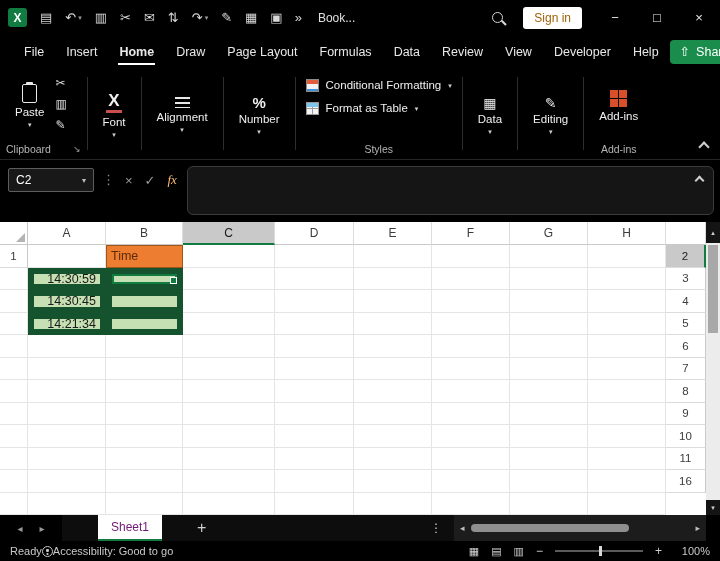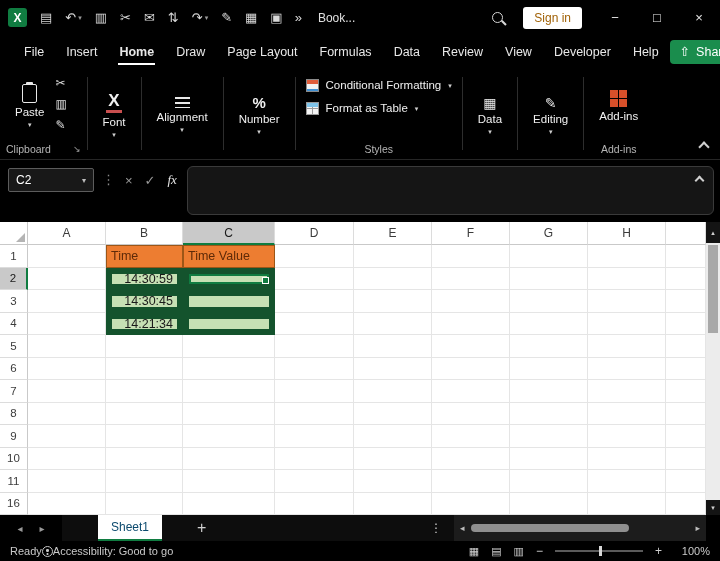--- a/index.html
+++ b/index.html
@@ -57,21 +57,21 @@
   .i-addins { width:17px; height:17px; display:grid; grid-template-columns:8px 8px; grid-template-rows:8px 8px; gap:1px; }
   .i-addins span { background:#d8502a; }
   .rb-collapse { position:absolute; right:12px; bottom:8px; width:8px; height:8px; border-top:2px solid #cfcfcf; border-left:2px solid #cfcfcf; transform:rotate(45deg); }
 
   
   .formulabar { flex:0 0 62px; background:#000; display:flex; align-items:flex-start; padding:8px 6px 0 8px; gap:8px; }
   .namebox { width:86px; height:24px; background:#181818; border:1px solid #5c5c5c; border-radius:2px; color:#fff; font-size:12px; display:flex; align-items:center; justify-content:space-between; padding:0 7px; }
   .nb-chev { font-size:8px; color:#bdbdbd; }
   .fb-dots { color:#8a8a8a; font-size:13px; line-height:24px; }
   .fb-icons { display:flex; align-items:center; gap:12px; height:24px; color:#9a9a9a; font-size:13px; padding:0 2px; }
-  .fx { font-style:italic; font-family:"Liberation Serif", serif; color:#e5e5e5; font-size:13px; }
+  .fx { font-style:italic; font-family:"Liberation Serif", serif; color:#fdba74; font-size:13px; }
   .formula-input { flex:1; height:49px; background:#151515; border:1px solid #3a3a3a; border-radius:6px; position:relative; margin-top:-2px; }
   .fb-collapse { position:absolute; top:10px; right:10px; width:7px; height:7px; border-top:2px solid #cfcfcf; border-left:2px solid #cfcfcf; transform:rotate(45deg); }
 
   
   .gridarea { flex:0 0 293px; position:relative; background:#fff; }
   .grid { display:grid; width:706px; grid-template-columns:28px 78px 77px 92px 79px 78px 78px 78px 78px 40px; grid-template-rows:23px repeat(12, 22.5px); }
   .corner { background:#fff; border-right:1px solid #c9c9c9; border-bottom:1px solid #c9c9c9; position:relative; }
   .corner::after { content:""; position:absolute; right:2px; bottom:2px; border-left:9px solid transparent; border-bottom:9px solid #b4b4b4; }
   .col-h { background:#fff; border-right:1px solid #dcdcdc; border-bottom:1px solid #c9c9c9; display:flex; align-items:center; justify-content:center; font-size:12px; color:#3c3c3c; }
   .col-h.sel { background:#c9c9c9; border-bottom:2px solid var(--accent,#107C41); color:#1a1a1a; }
@@ -86,21 +86,21 @@
 
   .vscroll { position:absolute; right:0; top:0; width:14px; height:293px; display:flex; flex-direction:column; background:#ececec; }
   .vs-btn { flex:0 0 21px; background:#141414; color:#d0d0d0; display:flex; align-items:center; justify-content:center; font-size:7px; }
   .vs-btn.bottom { flex:0 0 15px; margin-top:auto; }
   .vs-thumb { flex:0 0 88px; background:#a8a8a8; margin:2px 2px 0; }
 
   
   .sheetbar { flex:0 0 26px; background:#0d0d0d; display:flex; align-items:center; color:#cfcfcf; }
   .nav-box { width:62px; height:100%; background:#000; display:flex; align-items:center; justify-content:center; gap:17px; font-size:10px; color:#9a9a9a; }
   .sheet-tabs { display:flex; height:100%; margin-left:36px; }
-  .sheet-tab { height:100%; background:#fff; color:#0c4a6e; display:flex; align-items:center; padding:0 13px; font-size:12px; border-bottom:2px solid var(--accent,#107C41); }
+  .sheet-tab { height:100%; background:#fff; color:#701a75; display:flex; align-items:center; padding:0 13px; font-size:12px; border-bottom:2px solid var(--accent,#107C41); }
   .add-sheet { margin-left:35px; font-size:16px; color:#cfcfcf; line-height:1; }
   .sb-spacer { flex:1; }
   .sb-dots { font-size:12px; margin-right:12px; color:#cfcfcf; }
   .hscroll { width:252px; height:100%; background:#1c1c1c; display:flex; align-items:center; padding:0 6px; gap:6px; }
   .hs-arrow { font-size:9px; color:#bdbdbd; }
   .hs-thumb { width:158px; height:8px; background:#8f8f8f; border-radius:4px; }
   .hs-track { flex:1; }
   .hs-corner { width:14px; height:100%; background:#000; }
 
   
@@ -315,21 +315,20 @@
         <div class="col-h sel">C</div>
         <div class="col-h">D</div>
         <div class="col-h">E</div>
         <div class="col-h">F</div>
         <div class="col-h">G</div>
         <div class="col-h">H</div>
         <div class="col-h"></div>
         <div class="row-h">1</div>
         <div class="cell"></div>
         <div class="cell orange">Time</div>
-        <div class="cell orange">Time Value</div>
         <div class="cell"></div>
         <div class="cell"></div>
         <div class="cell"></div>
         <div class="cell"></div>
         <div class="cell"></div>
         <div class="cell"></div>
         <div class="row-h sel">2</div>
         <div class="cell"></div>
         <div class="cell green right">14:30:59</div>
         <div class="cell green selected"></div>

